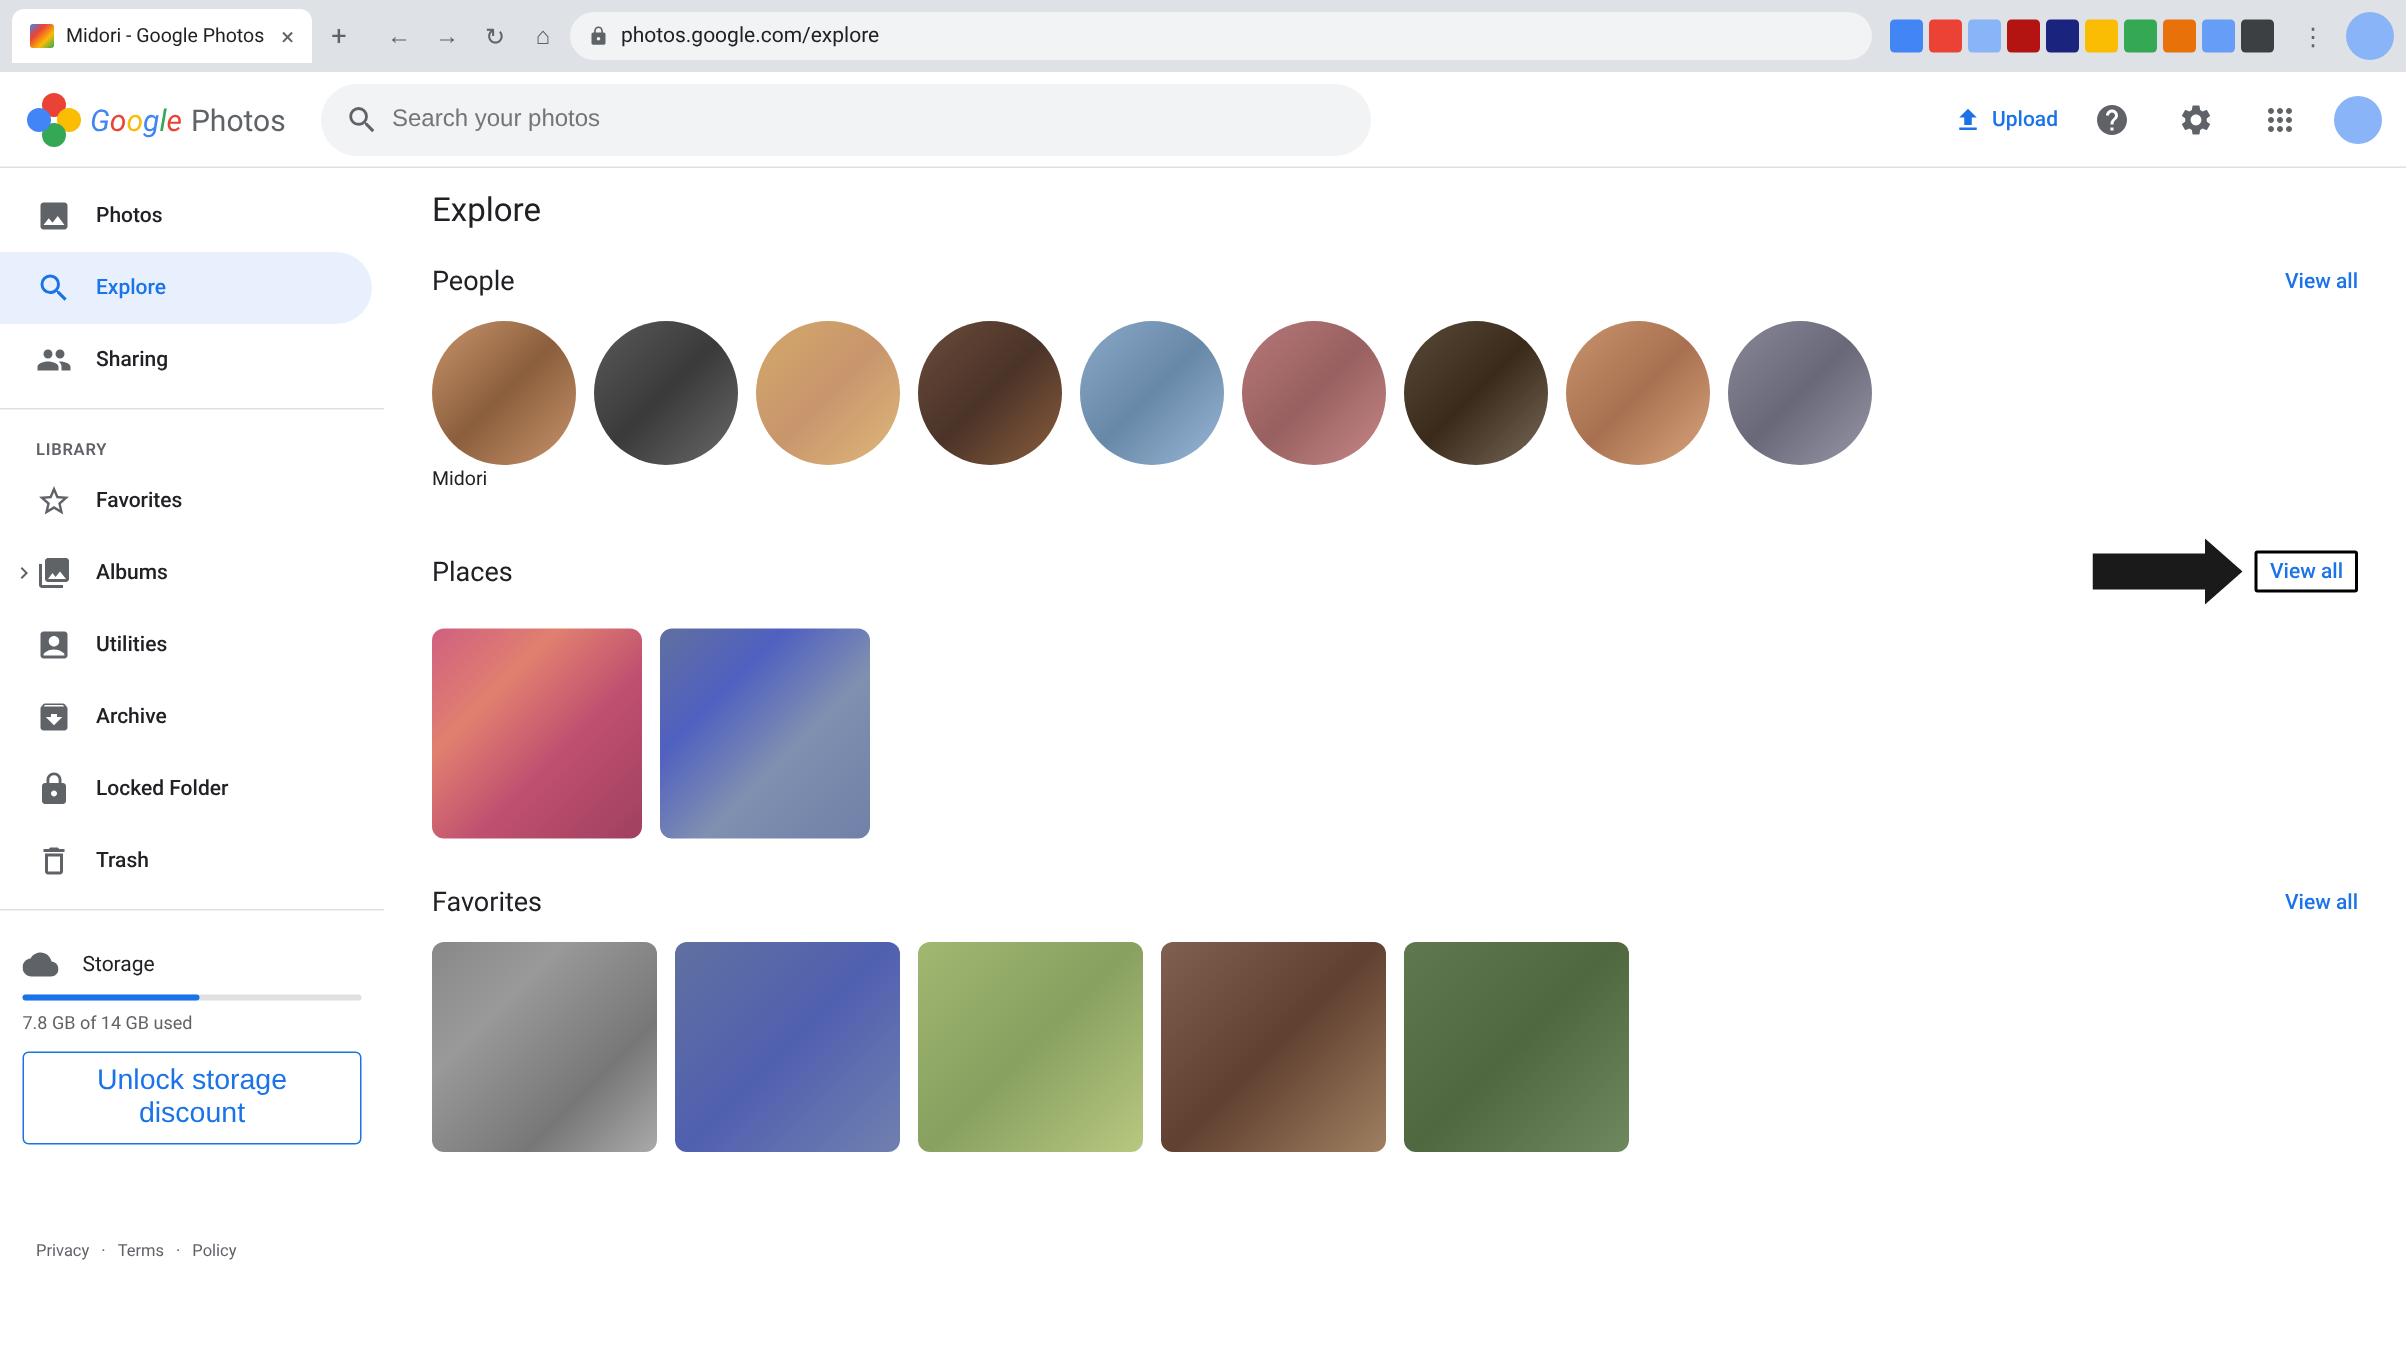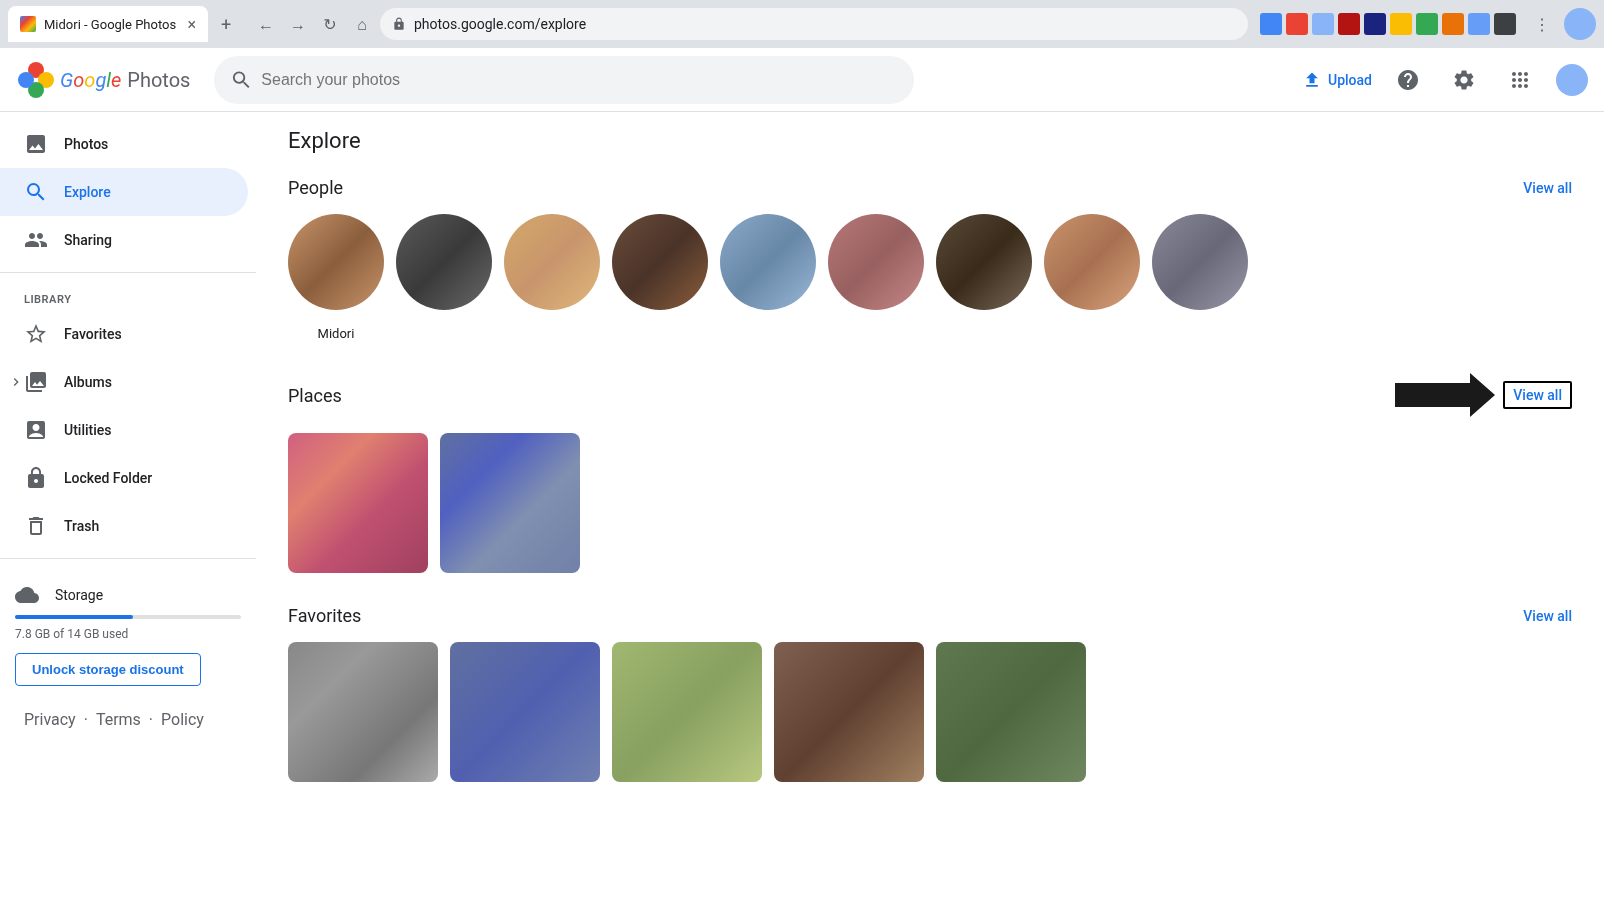--- a/index.html
+++ b/index.html
@@ -34,35 +34,35 @@
     .sidebar-item { display: flex; align-items: center; height: 48px; padding: 0 24px; gap: 16px; cursor: pointer; border-radius: 0 24px 24px 0; margin-right: 8px; color: #202124; font-size: 14px; font-weight: 500; }
     .sidebar-item.active { background: #e8f0fe; color: #1a73e8; }
     .sidebar-item svg { flex-shrink: 0; }
     .sidebar-section-label { padding: 12px 24px 4px; font-size: 11px; font-weight: 600; color: #5f6368; text-transform: uppercase; letter-spacing: 0.5px; }
     .sidebar-divider { height: 1px; background: #e0e0e0; margin: 8px 0; }
     .storage-section { padding: 16px 15px; }
     .storage-label { font-size: 14px; color: #202124; display: flex; align-items: center; gap: 16px; margin-bottom: 8px; }
     .storage-bar-container { height: 4px; background: #e0e0e0; border-radius: 2px; margin-bottom: 8px; }
     .storage-bar { height: 100%; background: #1a73e8; border-radius: 2px; width: 52%; }
     .storage-text { font-size: 12px; color: #5f6368; margin-bottom: 12px; }
-    .unlock-btn { border: 1px solid #1a73e8; color: #1a73e8; background: transparent; border-radius: 4px; padding: 8px 16px; font-size: 13px; font-weight: 700; cursor: pointer; }
-    .footer-links { padding: 8px 24px; display: flex; gap: 8px; font-size: 16px; color: #5f6368; }
+    .unlock-btn { border: 1px solid #1a73e8; color: #1a73e8; background: transparent; border-radius: 4px; padding: 8px 16px; font-size: 19px; font-weight: 400; cursor: pointer; }
+    .footer-links { padding: 8px 24px; display: flex; gap: 8px; font-size: 11px; color: #5f6368; margin-top: 40px; }
     .footer-link { cursor: pointer; }
 
     
     .content { flex: 1; overflow-y: auto; padding: 16px 32px; }
     .page-title { font-size: 22px; font-weight: 400; color: #202124; margin-bottom: 24px; }
     .section { margin-bottom: 32px; }
     .section-header { display: flex; align-items: center; justify-content: space-between; margin-bottom: 16px; }
     .section-title { font-size: 18px; font-weight: 400; color: #202124; }
     .view-all-link { color: #1a73e8; font-size: 14px; font-weight: 500; cursor: pointer; text-decoration: none; }
 
     
     .people-row { display: flex; gap: 12px; align-items: flex-start; }
-    .person-item { display: flex; flex-direction: column; align-items: center; gap: 16px; cursor: pointer; }
+    .person-item { display: flex; flex-direction: column; align-items: flex-start; gap: 2px; cursor: pointer; }
     .person-avatar { width: 96px; height: 96px; border-radius: 50%; overflow: hidden; }
     .person-name { font-size: 13px; color: #202124; text-align: center; }
 
     
     .places-row { display: flex; gap: 12px; }
     .place-item { width: 140px; height: 140px; border-radius: 8px; overflow: hidden; cursor: pointer; }
 
     
     .documents-row { display: flex; gap: 12px; }
     .document-item { width: 150px; height: 140px; border-radius: 8px; overflow: hidden; cursor: pointer; }
@@ -227,20 +227,26 @@
         <span>Albums</span>
       </div>
       <div class="sidebar-item">
         <svg width="24" height="24" viewBox="0 0 24 24" fill="#5f6368">
             <path d="M19 3H5c-1.1 0-2 .9-2 2v14c0 1.1.9 2 2 2h14c1.1 0 2-.9 2-2V5c0-1.1-.9-2-2-2zm-7 3c1.93 0 3.5 1.57 3.5 3.5S13.93 13 12 13s-3.5-1.57-3.5-3.5S10.07 6 12 6zm7 13H5v-.23c0-.62.28-1.2.76-1.58C7.47 15.82 9.64 15 12 15s4.53.82 6.24 2.19c.48.38.76.97.76 1.58V19z"></path>
           </svg>
         <span>Utilities</span>
       </div>
       <div class="sidebar-item">
         <svg width="24" height="24" viewBox="0 0 24 24" fill="#5f6368">
+            <path d="M20.54 5.23l-1.39-1.68C18.88 3.21 18.47 3 18 3H6c-.47 0-.88.21-1.16.55L3.46 5.23C3.17 5.57 3 6.02 3 6.5V19c0 1.1.9 2 2 2h14c1.1 0 2-.9 2-2V6.5c0-.48-.17-.93-.46-1.27zM12 17.5L6.5 12H10v-2h4v2h3.5L12 17.5zM5.12 5l.81-1h12l.94 1H5.12z"></path>
+          </svg>
+        <span>Archive</span>
+      </div>
+      <div class="sidebar-item">
+        <svg width="24" height="24" viewBox="0 0 24 24" fill="#5f6368">
             <path d="M18 8h-1V6c0-2.76-2.24-5-5-5S7 3.24 7 6v2H6c-1.1 0-2 .9-2 2v10c0 1.1.9 2 2 2h12c1.1 0 2-.9 2-2V10c0-1.1-.9-2-2-2zm-6 9c-1.1 0-2-.9-2-2s.9-2 2-2 2 .9 2 2-.9 2-2 2zm3.1-9H8.9V6c0-1.71 1.39-3.1 3.1-3.1 1.71 0 3.1 1.39 3.1 3.1v2z"></path>
           </svg>
         <span>Locked Folder</span>
       </div>
       <div class="sidebar-item">
         <svg width="24" height="24" viewBox="0 0 24 24" fill="#5f6368">
             <path d="M16 9v10H8V9h8m-1.5-6h-5l-1 1H5v2h14V4h-3.5l-1-1zM18 7H6v12c0 1.1.9 2 2 2h8c1.1 0 2-.9 2-2V7z"></path>
           </svg>
         <span>Trash</span>
       </div>

